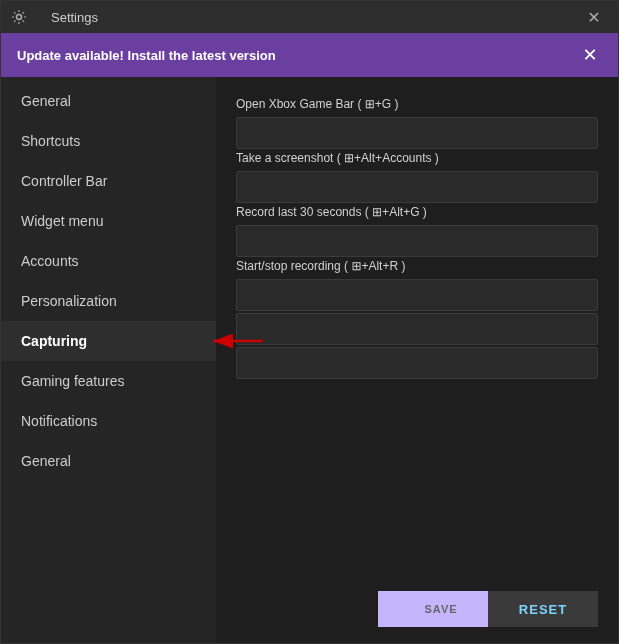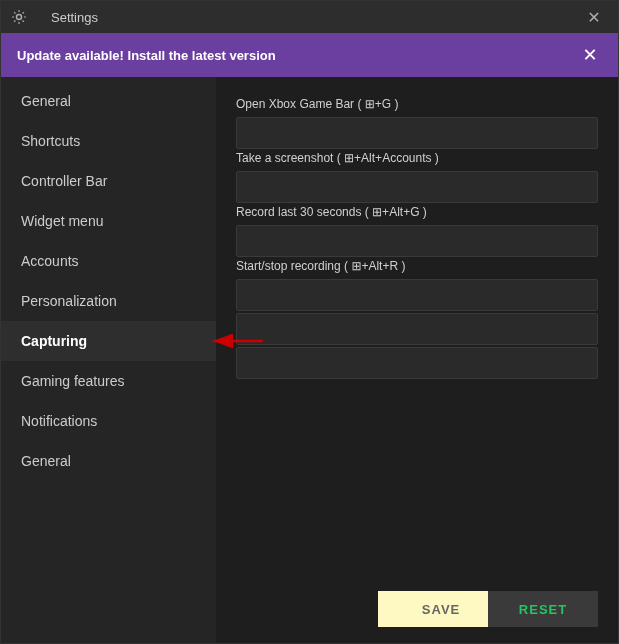--- a/index.html
+++ b/index.html
@@ -154,36 +154,36 @@
       justify-content: flex-end;
       gap: 0;
       padding: 16px 0;
       margin-top: auto;
       flex-shrink: 0;
     }
 
     .btn-save {
       width: 110px;
       height: 36px;
-      background: #fef9c3;
+      background: #c4b5fd;
       border: none;
       color: #666;
-      font-size: 13px;
+      font-size: 11px;
       font-weight: 600;
       cursor: not-allowed;
       letter-spacing: 1px;
       padding-left: 16px;
     }
 
     .btn-reset {
       width: 110px;
       height: 36px;
       background: #3a3a3a;
       border: none;
-      color: #22c55e;
+      color: #7dd3fc;
       font-size: 13px;
       font-weight: 600;
       cursor: pointer;
       letter-spacing: 1px;
     }
 
     .content-scroll {
       flex: 1;
       overflow-y: auto;
     }

